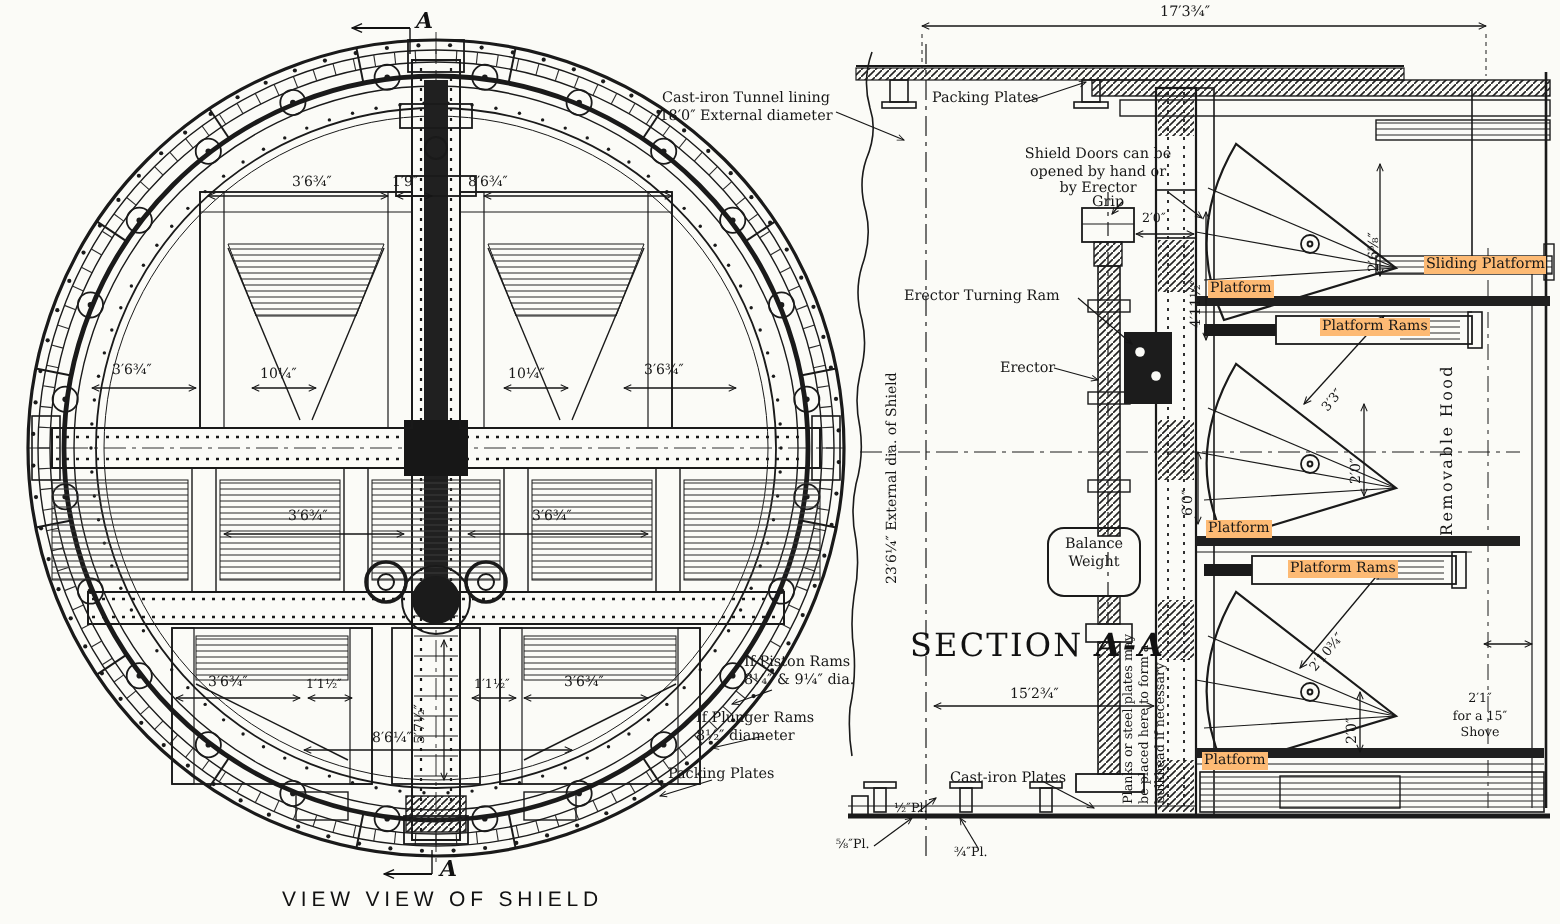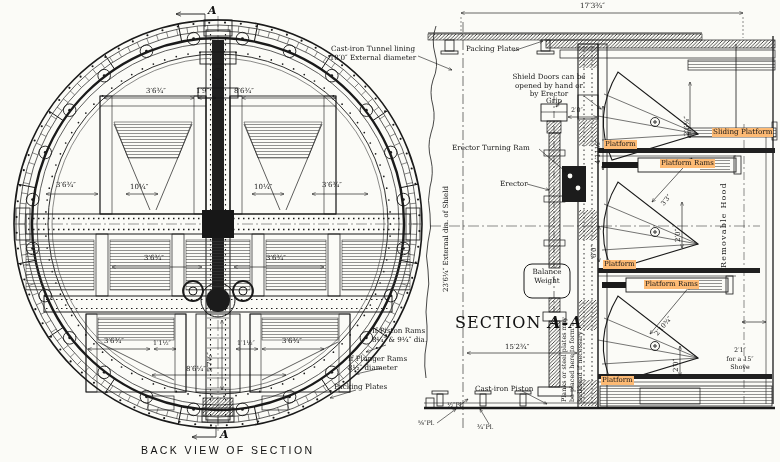--- a/index.html
+++ b/index.html
@@ -668,21 +668,21 @@
       <line x1="522" y1="391" x2="547" y2="404"></line>
       <line x1="459" y1="406" x2="468" y2="399"></line>
       <line x1="437" y1="423" x2="456" y2="409"></line>
       <line x1="489" y1="424" x2="480" y2="409"></line>
     </g>
   </g>
 </svg>
 
   <div class="mk" style="left:208px;top:4px">A</div>
   <div class="mk" style="left:220px;top:428px">A</div>
-  <div class="cap1" style="left:141px;top:444px">BACK VIEW OF SECTION</div>
+  <div class="cap1" style="left:141px;top:444px">VIEW VIEW OF SHIELD</div>
 
   <div class="lab" style="left:146px;top:87px">3′6¾″</div>
   <div class="lab" style="left:196px;top:87px">1′9″</div>
   <div class="lab" style="left:234px;top:87px">8′6¾″</div>
   <div class="lab" style="left:56px;top:181px">3′6¾″</div>
   <div class="lab" style="left:130px;top:183px">10¼″</div>
   <div class="lab" style="left:254px;top:183px">10¼″</div>
   <div class="lab" style="left:322px;top:181px">3′6¾″</div>
   <div class="lab" style="left:144px;top:254px">3′6¾″</div>
   <div class="lab" style="left:266px;top:254px">3′6¾″</div>
@@ -719,21 +719,21 @@
   <div class="lab note" style="left:452px;top:144px">Erector Turning Ram</div>
   <div class="lab note" style="left:500px;top:180px">Erector</div>
   <div class="lab note c" style="left:522px;top:268px;width:50px">
     <div>Balance</div>
     <div>Weight</div>
   </div>
   <div class="cap2" style="left:455px;top:313px">
     <span>SECTION</span> <span class="it">A-A</span>
   </div>
   <div class="lab" style="left:505px;top:343px">15′2¾″</div>
-  <div class="lab note" style="left:475px;top:385px">Cast-iron Piston</div>
+  <div class="lab note" style="left:475px;top:385px">Cast-iron Plates</div>
   <div class="lab sm" style="left:447px;top:401px">½″Pl.</div>
   <div class="lab sm" style="left:418px;top:419px">⅝″Pl.</div>
   <div class="lab sm" style="left:477px;top:423px">¾″Pl.</div>
 
   <div class="lab note bg" style="left:712px;top:128px">Sliding Platform</div>
   <div class="lab bg" style="left:604px;top:140px">Platform</div>
   <div class="lab bg" style="left:660px;top:159px">Platform Rams</div>
   <div class="vlab" style="left:719px;top:268px;font-size:8px;letter-spacing:1.2px">Removable Hood</div>
   <div class="lab bg" style="left:603px;top:260px">Platform</div>
   <div class="lab bg" style="left:644px;top:280px">Platform Rams</div>

